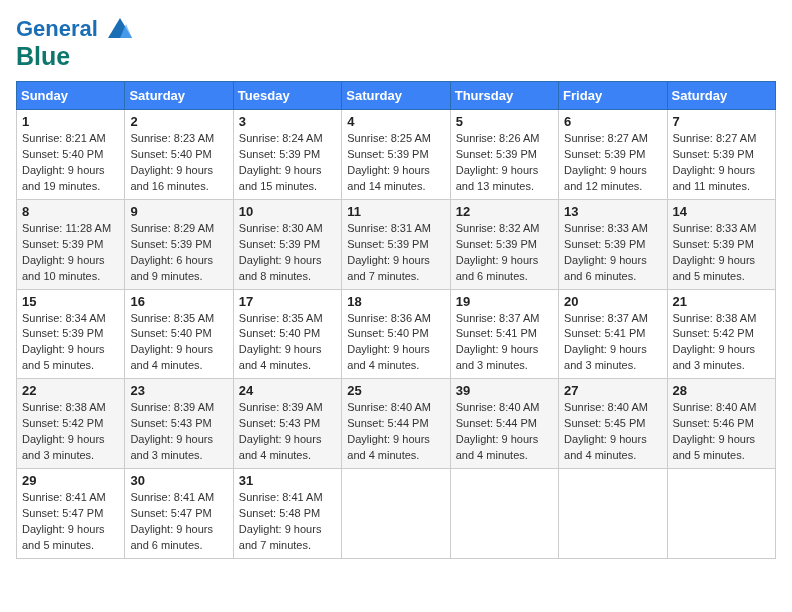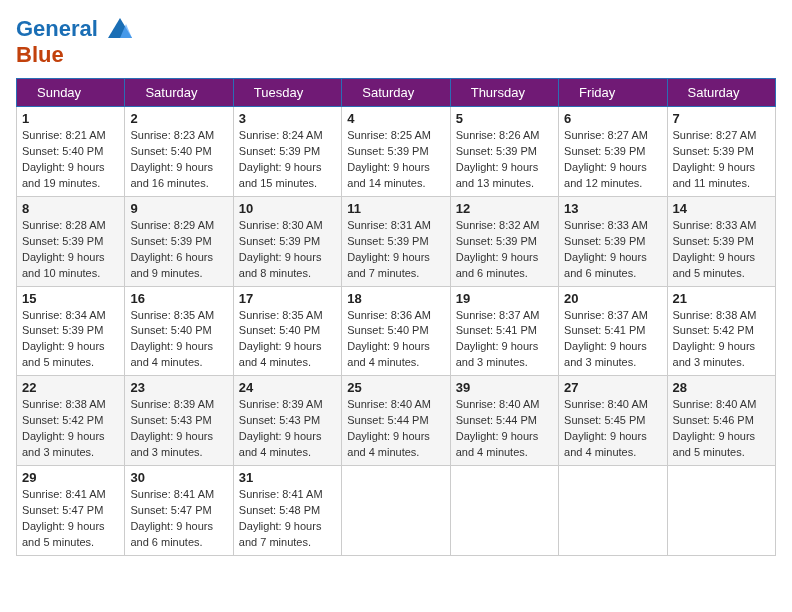--- a/index.html
+++ b/index.html
@@ -40,26 +40,26 @@
     .location {
       font-size: 16px;
       color: #555;
     }
     .calendar {
       width: 100%;
       border-collapse: collapse;
       font-size: 11px;
     }
     .calendar th {
-      background-color: #701a75;
+      background-color: #3b82f6;
       color: #fff;
-      padding: 6px 20px;
+      padding: 6px 4px;
       text-align: left;
       font-size: 13px;
-      font-weight: normal;
+      font-weight: bold;
       border: 1px solid #2a6db5;
     }
     .calendar td {
       border: 1px solid #ccc;
       vertical-align: top;
       padding: 4px 5px;
       width: calc(100% / 7);
       height: 85px;
       background: #fff;
     }
@@ -91,21 +91,21 @@
       <div>
         <div style="display:flex;align-items:flex-end;">
           <div style="font-size:22px;font-weight:bold;color:#333;line-height:1.1;">
             <span style="color:#1a6eb5;">General</span>
             <svg class="logo-icon" viewBox="0 0 28 28" style="display:inline-block;vertical-align:middle;margin-left:2px;">
               <polygon points="14,2 26,22 2,22" fill="#1a6eb5"></polygon>
               <polygon points="20,8 26,22 14,22" fill="#5aabff" opacity="0.7"></polygon>
             </svg>
           </div>
         </div>
-        <div style="font-size:22px;font-weight:bold;color:#c2410c;line-height:1.0;">Blue</div>
+        <div style="font-size:25px;font-weight:bold;color:#0f766e;line-height:1.0;">Blue</div>
       </div>
     </div>
     <div class="title-block">
       <div class="month-title"></div>
       <div class="location"></div>
     </div>
   </div>
 
   <table class="calendar">
     <thead>
@@ -175,21 +175,21 @@
             <span>Sunrise: 8:27 AM</span><br>
             <span>Sunset: 5:39 PM</span><br>
             <span>Daylight: 9 hours and 11 minutes.</span>
           </div>
         </td>
         </tr>
         <tr>
           <td>
           <span class="day-num">8</span>
           <div class="day-info">
-            <span>Sunrise: 8:28 AM</span><br>
+            <span>Sunrise: 11:28 AM</span><br>
             <span>Sunset: 5:39 PM</span><br>
             <span>Daylight: 9 hours and 10 minutes.</span>
           </div>
         </td>
           <td>
           <span class="day-num">9</span>
           <div class="day-info">
             <span>Sunrise: 8:29 AM</span><br>
             <span>Sunset: 5:39 PM</span><br>
             <span>Daylight: 6 hours and 9 minutes.</span>

